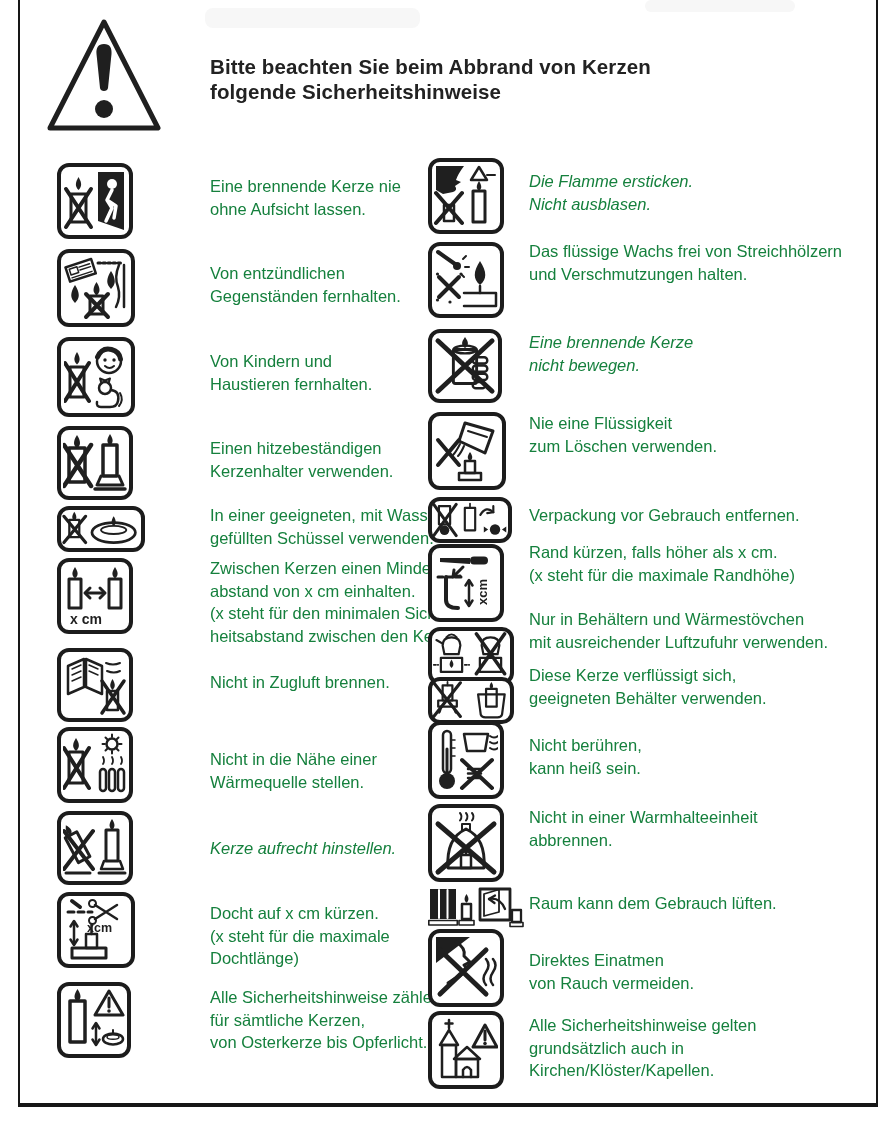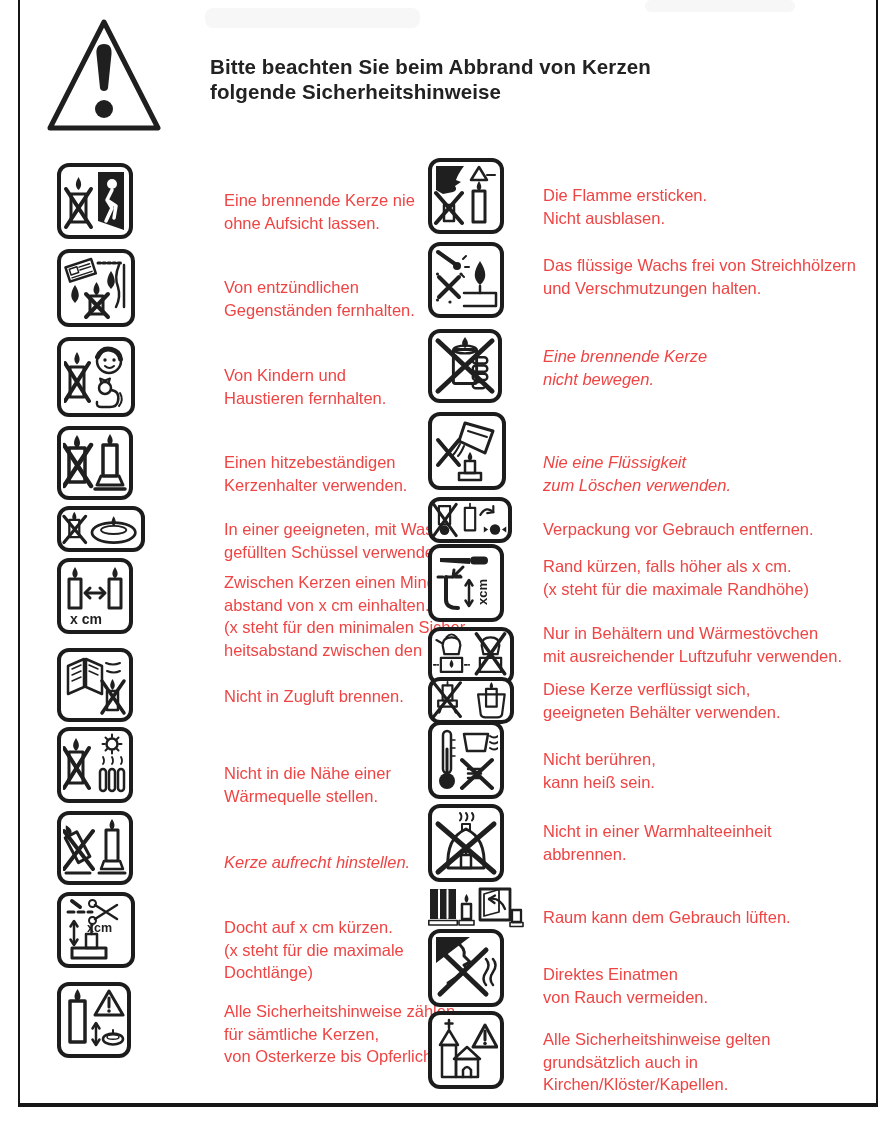--- a/index.html
+++ b/index.html
@@ -10,21 +10,21 @@
   .smudge{position:absolute;background:#f7f7f7;border-radius:8px;}
   .frame{position:absolute;left:18px;top:0;width:856px;height:1103px;
     border-left:2px solid #161616;border-right:2px solid #161616;border-bottom:4px solid #161616;}
   .header-triangle{position:absolute;left:44px;top:16px;}
   .page-title{position:absolute;left:210px;top:54px;margin:0;
     font-size:20.5px;line-height:25px;font-weight:bold;color:#222;white-space:pre-line;letter-spacing:.1px;}
   .item{position:absolute;}
   .ibox{position:absolute;left:0;top:0;border:4px solid #1c1c1c;border-radius:12px;background:#fff;
     display:flex;align-items:center;justify-content:center;box-sizing:border-box;}
   .ibox.noborder{border:none;border-radius:0;}
-  .txt{position:absolute;margin:14px;font-size:16.5px;line-height:22.5px;color:#ef4444;white-space:pre-line;width:350px;}
+  .txt{position:absolute;margin:0;font-size:16.5px;line-height:22.5px;color:#15803d;white-space:pre-line;width:350px;}
   svg{display:block;}
   svg .s{stroke:#1f1f1f;fill:none;stroke-linecap:round;stroke-linejoin:round;}
   svg .f{fill:#1f1f1f;stroke:none;}
   svg .w{stroke:#fff;fill:none;stroke-linecap:round;stroke-linejoin:round;}
   svg text{fill:#1f1f1f;font-family:"Liberation Sans",sans-serif;font-weight:bold;}
 </style>
 </head>
 <body>
 
 <div class="smudge" style="left:205px;top:8px;width:215px;height:20px;"></div>
@@ -244,21 +244,21 @@
     <svg width="64" height="64" viewBox="0 0 64 64">
       <path class="f" d="M2 2 H30 Q24 10 22 16 L27 18 L21 22 Q24 26 19 28 L9 30 L2 26 Z"></path>
       <polygon class="s" points="45,3 53,16 37,16" stroke-width="2.5"></polygon>
       <path class="s" d="M53 11 h8" stroke-width="2"></path>
       <rect class="s" x="39" y="27" width="12" height="31" stroke-width="3"></rect>
       <path class="f" d="M45 17c-3 5-3 7.5 0 10 3-2.5 3-5 0-10z"></path>
       <rect class="s" x="10" y="41" width="10" height="16" stroke-width="2.5"></rect>
       <path class="s" d="M2 29 L28 59 M28 29 L2 59" stroke-width="4"></path>
     </svg>
   </div>
-  <p class="txt" style="left:101px;top:12px;">Die Flamme ersticken.
+  <p class="txt" style="left:101px;top:12px;font-style:italic;">Die Flamme ersticken.
 Nicht ausblasen.</p>
 </div>
 
 <div class="item" style="left:428px;top:242px;">
   <div class="ibox" style="width:76px;height:76px;">
     <svg width="64" height="64" viewBox="0 0 64 64">
       <path class="s" d="M4 4 L21 16" stroke-width="4"></path>
       <circle class="f" cx="23" cy="18" r="4"></circle>
       <path class="s" d="M29 11 l3 -3 M31 19 h4 M27 26 l3 3" stroke-width="2"></path>
       <path class="s" d="M5 29 L25 49 M25 29 L5 49" stroke-width="4"></path>
@@ -297,21 +297,21 @@
     <svg width="64" height="64" viewBox="0 0 64 64">
       <polygon class="s" points="30,4 58,12 50,34 24,22" stroke-width="3" fill="#fff"></polygon>
       <path class="s" d="M33 12 l19 6" stroke-width="2"></path>
       <path class="s" d="M25 25 q-4 8 -7 11 M29 27 q-3 7 -6 10" stroke-width="2"></path>
       <path class="s" d="M3 21 L24 46 M24 21 L3 46" stroke-width="4"></path>
       <rect class="s" x="30" y="42" width="10" height="12" stroke-width="2.5"></rect>
       <path class="f" d="M35 33c-3 4.5-3 6.8 0 9 3-2.2 3-4.5 0-9z"></path>
       <rect class="s" x="24" y="54" width="22" height="7" stroke-width="2.5"></rect>
     </svg>
   </div>
-  <p class="txt" style="left:101px;top:25px;font-style:italic;">Nie eine Flüssigkeit
+  <p class="txt" style="left:101px;top:0;">Nie eine Flüssigkeit
 zum Löschen verwenden.</p>
 </div>
 
 <div class="item" style="left:428px;top:497px;">
   <div class="ibox" style="width:84px;height:46px;">
     <svg width="76" height="38" viewBox="0 0 88 44">
       <rect class="s" x="8" y="6" width="13" height="21" stroke-width="2.5"></rect>
       <circle class="f" cx="14.5" cy="34" r="5.5"></circle>
       <path class="s" d="M2 4 L28 40 M28 4 L2 40" stroke-width="3.5"></path>
       <rect class="s" x="38" y="8" width="12" height="26" stroke-width="2.5"></rect>

